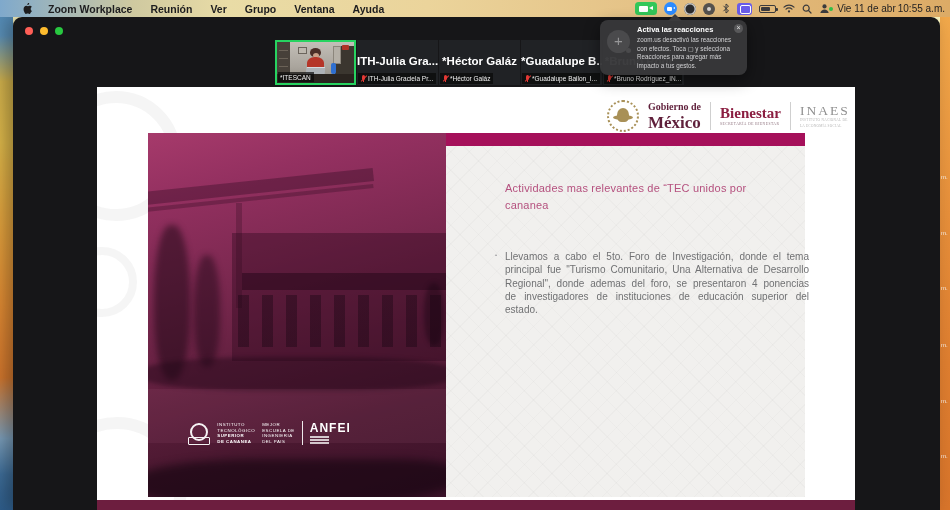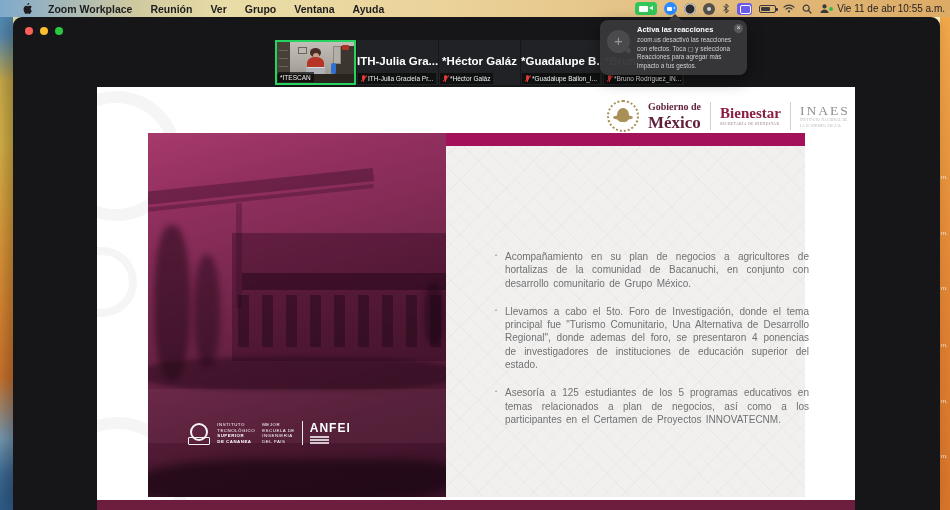--- a/index.html
+++ b/index.html
@@ -360,24 +360,23 @@
             <div class="an">ANFEI</div>
             <div class="anfei-years">
                 <i></i>
                 <i></i>
                 <i></i>
               </div>
           </div>
         </div>
       </div>
 
+      <div class="s-title">Actividades mas relevantes de “TEC unidos por cananea</div>
       <div class="bullets">
-        <div class="bullet">Acompañamiento en su plan de negocios a agricultores de hortalizas de la comunidad de Bacanuchi, en conjunto con desarrollo comunitario de Grupo México.</div>
         <div class="bullet">Llevamos a cabo el 5to. Foro de Investigación, donde el tema principal fue "Turismo Comunitario, Una Alternativa de Desarrollo Regional", donde ademas del foro, se presentaron 4 ponencias de investigadores de instituciones de educación superior del estado.</div>
-        <div class="bullet">Asesoría a 125 estudiantes de los 5 programas educativos en temas relacionados a plan de negocios, así como a los participantes en el Certamen de Proyectos INNOVATECNM.</div>
       </div>
 
       <div class="bottom-bar"></div>
     </div>
   </div>
 
   <div class="tip">
     <div class="plus-ic">+</div>
     <div class="t-title">Activa las reacciones</div>
     <div class="t-body">zoom.us desactivó las reacciones con efectos. Toca ▢ y selecciona Reacciones para agregar más impacto a tus gestos.</div>

